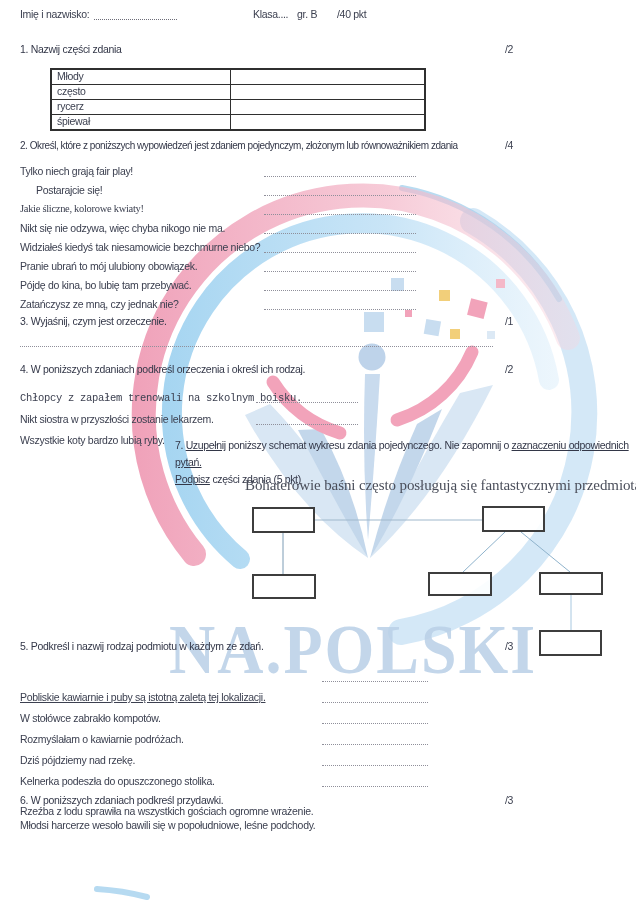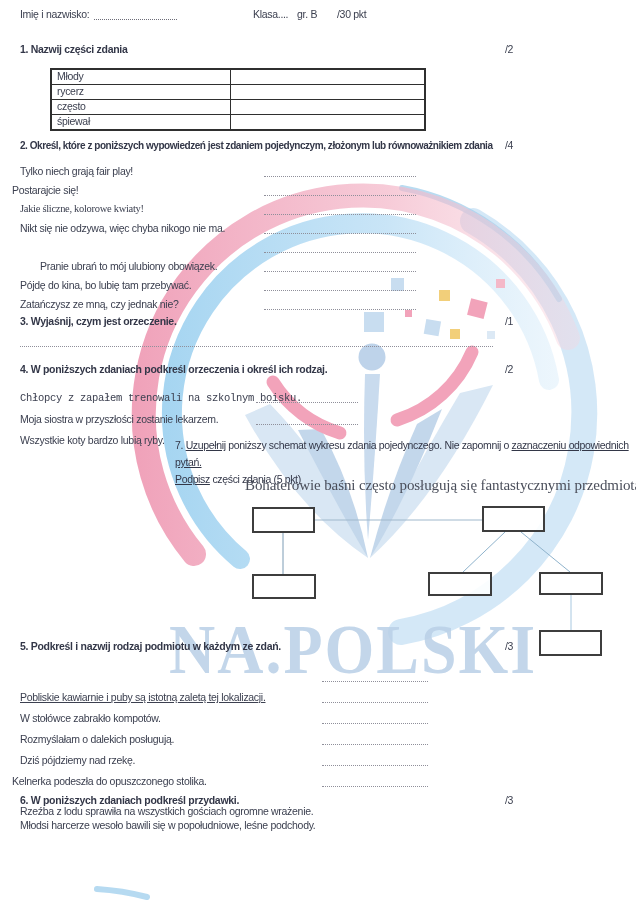--- a/index.html
+++ b/index.html
@@ -6,21 +6,21 @@
   body {
     width:636px; height:900px; position:relative; overflow:hidden;
     background:#ffffff;
     font-family:"Liberation Sans", sans-serif;
     font-size:10.5px; letter-spacing:-0.3px; color:#3c4050;
   }
   .layer { position:absolute; left:0; top:0; width:636px; height:900px;padding-left:35px; }
   #watermark { z-index:0; }
   #content  { z-index:1; }
   .t  { position:absolute; white-space:nowrap; }
-  .b  { font-weight:bold; color:#333748; }
+  .b  { font-weight:normal; color:#333748; }
   .pts { position:absolute; left:505px; white-space:nowrap; }
   .dots { position:absolute; height:0; border-top:1.5px dotted #8f8f9a; }
   .lead { position:absolute; height:0; border-top:1.5px dotted #6d6d78; }
   .u { text-decoration:underline; }
   .q2t { font-size:10px; letter-spacing:-0.45px; }
   table.q1 {
     position:absolute; left:50px; top:68px; width:376px;
     border-collapse:collapse; table-layout:fixed;
   }
   table.q1 td {
@@ -98,73 +98,74 @@
     <path d="M 62 889 A 270 270 0 0 1 112 897" fill="none" stroke="#a9d4ef" stroke-width="6" stroke-linecap="round" opacity="0.85"></path>
   </svg>
 </div>
 
 <div id="content" class="layer">
 
   <div class="t" style="left:20px; top:8px;">Imię i nazwisko:</div>
   <div class="lead" style="left:94px; top:19px; width:83px;"></div>
   <div class="t" style="left:253px; top:8px;">Klasa....</div>
   <div class="t" style="left:297px; top:8px;">gr. B</div>
-  <div class="t" style="left:337px; top:8px;">/30 pkt</div>
+  <div class="t" style="left:337px; top:8px;">/40 pkt</div>
 
   <div class="t b" style="left:20px; top:43px;">1. Nazwij części zdania</div>
   <div class="pts" style="top:43px;">/2</div>
   <table class="q1">
     <tbody>
         <tr>
           <td>Młody</td>
           <td style="width:188px;"></td>
         </tr>
     <tr>
+          <td>często</td>
+          <td></td>
+        </tr>
+    <tr>
           <td>rycerz</td>
-          <td></td>
-        </tr>
-    <tr>
-          <td>często</td>
           <td></td>
         </tr>
     <tr>
           <td>śpiewał</td>
           <td></td>
         </tr>
   </tbody>
     </table>
 
   <div class="t b q2t" style="left:20px; top:140px;">2. Określ, które z poniższych wypowiedzeń jest zdaniem pojedynczym, złożonym lub równoważnikiem zdania</div>
   <div class="pts" style="top:139px;">/4</div>
 
   <div class="t" style="left:20px; top:165px;">Tylko niech grają fair play!</div>
   <div class="dots" style="left:264px; top:176px; width:152px;"></div>
-  <div class="t" style="left:12px; top:184px;">Postarajcie się!</div>
+  <div class="t" style="left:36px; top:184px;">Postarajcie się!</div>
   <div class="dots" style="left:264px; top:195px; width:152px;"></div>
   <div class="t" style="left:20px; top:203px;font-family:Liberation Serif, serif;">Jakie śliczne, kolorowe kwiaty!</div>
   <div class="dots" style="left:264px; top:214px; width:152px;"></div>
   <div class="t" style="left:20px; top:222px;">Nikt się nie odzywa, więc chyba nikogo nie ma.</div>
   <div class="dots" style="left:264px; top:233px; width:152px;"></div>
+  <div class="t" style="left:20px; top:241px;">Widziałeś kiedyś tak niesamowicie bezchmurne niebo?</div>
   <div class="dots" style="left:264px; top:252px; width:152px;"></div>
-  <div class="t" style="left:20px; top:260px;margin-left:20px;">Pranie ubrań to mój ulubiony obowiązek.</div>
+  <div class="t" style="left:20px; top:260px;">Pranie ubrań to mój ulubiony obowiązek.</div>
   <div class="dots" style="left:264px; top:271px; width:152px;"></div>
   <div class="t" style="left:20px; top:279px;">Pójdę do kina, bo lubię tam przebywać.</div>
   <div class="dots" style="left:264px; top:290px; width:152px;"></div>
   <div class="t" style="left:20px; top:298px;">Zatańczysz ze mną, czy jednak nie?</div>
   <div class="dots" style="left:264px; top:309px; width:152px;"></div>
 
   <div class="t b" style="left:20px; top:315px;">3. Wyjaśnij, czym jest orzeczenie.</div>
   <div class="pts" style="top:315px;">/1</div>
   <div class="dots" style="left:20px; top:346px; width:473px;"></div>
 
   <div class="t b" style="left:20px; top:363px;">4. W poniższych zdaniach podkreśl orzeczenia i określ ich rodzaj.</div>
   <div class="pts" style="top:363px;">/2</div>
   <div class="t" style="left:20px; top:392px;font-family:Liberation Mono, monospace;">Chłopcy z zapałem trenowali na szkolnym boisku.</div>
   <div class="dots" style="left:256px; top:402px; width:102px;"></div>
-  <div class="t" style="left:20px; top:413px;">Moja siostra w przyszłości zostanie lekarzem.</div>
+  <div class="t" style="left:20px; top:413px;">Nikt siostra w przyszłości zostanie lekarzem.</div>
   <div class="dots" style="left:256px; top:424px; width:102px;"></div>
   <div class="t" style="left:20px; top:434px;">Wszystkie koty bardzo lubią ryby.</div>
 
   <div class="q7block"><span>7. </span><span class="u">Uzupełnij</span><span> poniższy schemat wykresu zdania pojedynczego. Nie zapomnij o </span><span class="u">zaznaczeniu odpowiednich pytań.</span><br><span class="u">Podpisz</span><span> części zdania (5 pkt)</span></div>
 
   <div class="serif" style="left:245px; top:477px; font-size:15px;">Bohaterowie baśni często posługują się fantastycznymi przedmiotami.</div>
 
   <svg class="connectors" width="636" height="900" viewBox="0 0 636 900">
     <line x1="315" y1="520" x2="482" y2="520" stroke="#9fb8cc" stroke-width="1"></line>
     <line x1="283" y1="533" x2="283" y2="574" stroke="#7d9cb5" stroke-width="1"></line>
@@ -180,25 +181,25 @@
   <div class="box" style="left:539px; top:572px; width:64px; height:23px;"></div>
   <div class="box" style="left:539px; top:630px; width:63px; height:26px;"></div>
 
   <div class="t b" style="left:20px; top:640px;">5. Podkreśl i nazwij rodzaj podmiotu w każdym ze zdań.</div>
   <div class="pts" style="top:640px;">/3</div>
   <div class="dots" style="left:322px; top:681px; width:106px;"></div>
   <div class="t" style="left:20px; top:691px;text-decoration:underline;">Pobliskie kawiarnie i puby są istotną zaletą tej lokalizacji.</div>
   <div class="dots" style="left:322px; top:702px; width:106px;"></div>
   <div class="t" style="left:20px; top:712px;">W stołówce zabrakło kompotów.</div>
   <div class="dots" style="left:322px; top:723px; width:106px;"></div>
-  <div class="t" style="left:20px; top:733px;">Rozmyślałam o dalekich posługują.</div>
+  <div class="t" style="left:20px; top:733px;">Rozmyślałam o kawiarnie podróżach.</div>
   <div class="dots" style="left:322px; top:744px; width:106px;"></div>
   <div class="t" style="left:20px; top:754px;">Dziś pójdziemy nad rzekę.</div>
   <div class="dots" style="left:322px; top:765px; width:106px;"></div>
-  <div class="t" style="left:12px; top:775px;">Kelnerka podeszła do opuszczonego stolika.</div>
+  <div class="t" style="left:20px; top:775px;">Kelnerka podeszła do opuszczonego stolika.</div>
   <div class="dots" style="left:322px; top:786px; width:106px;"></div>
 
   <div class="t b" style="left:20px; top:794px;">6. W poniższych zdaniach podkreśl przydawki.</div>
   <div class="pts" style="top:794px;">/3</div>
   <div class="t" style="left:20px; top:819px;">Młodsi harcerze wesoło bawili się w popołudniowe, leśne podchody.</div>
   <div class="t" style="left:20px; top:805px;">Rzeźba z lodu sprawiła na wszystkich gościach ogromne wrażenie.</div>
 
 </div>
 
 </body></html>

